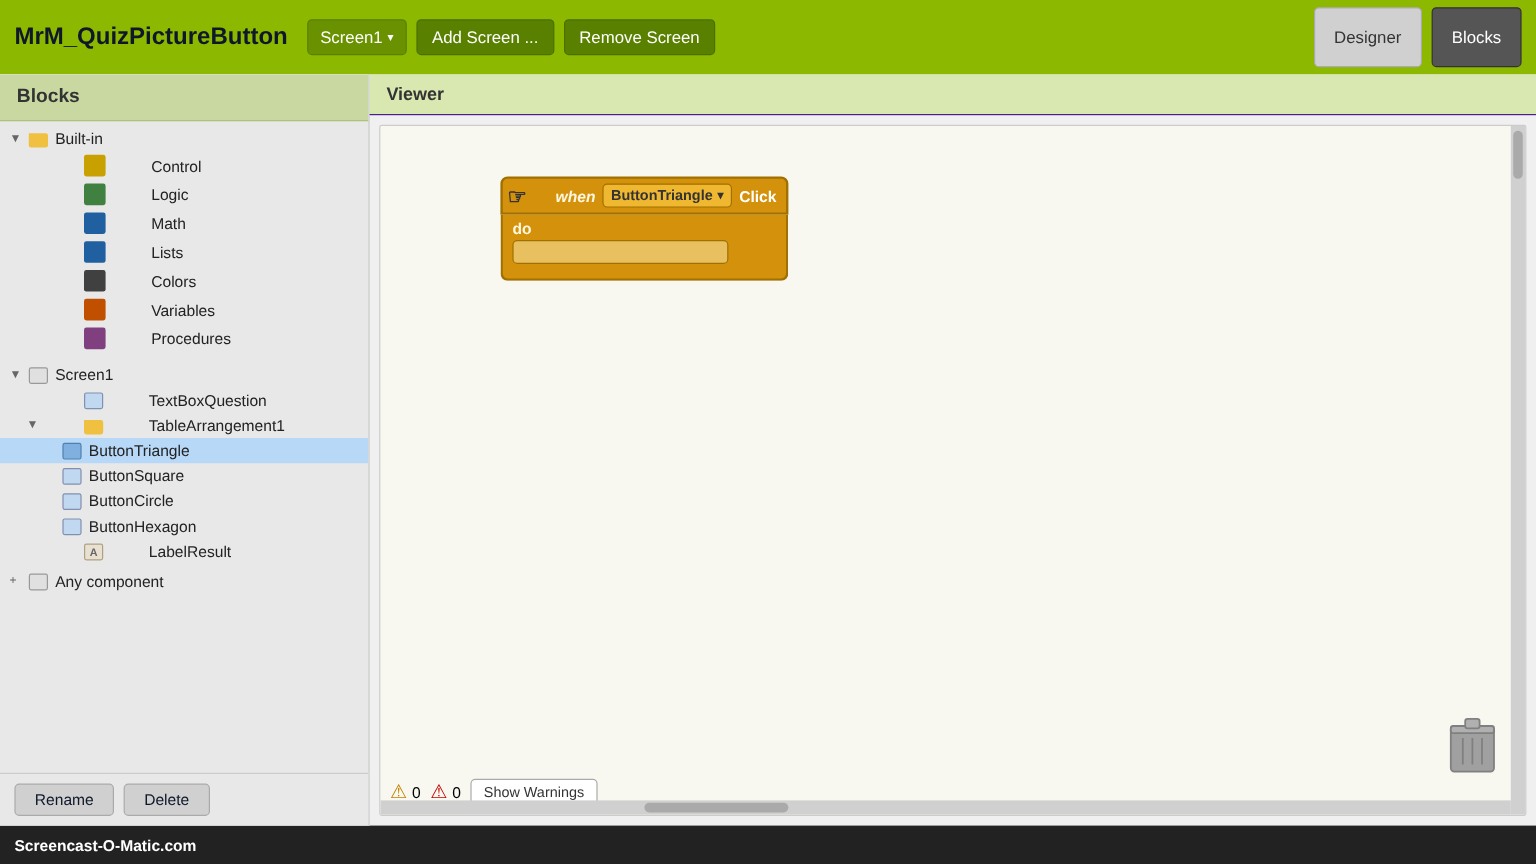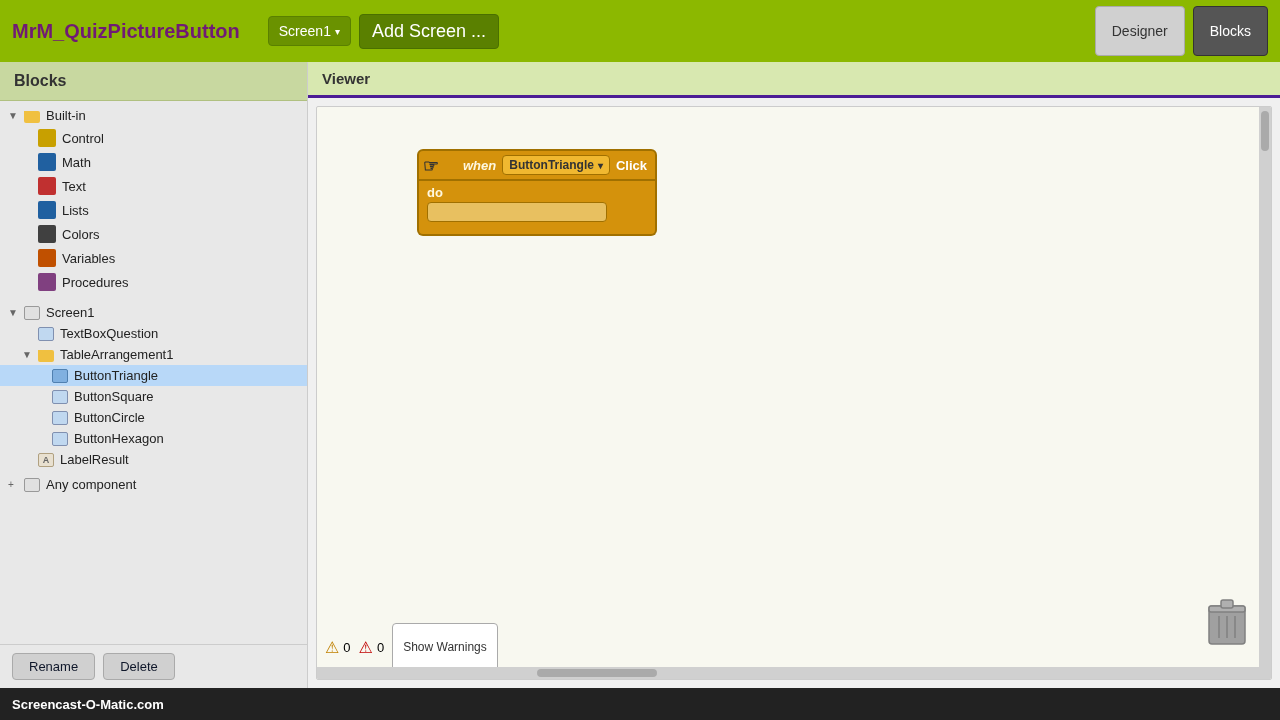--- a/index.html
+++ b/index.html
@@ -4,31 +4,31 @@
   <style>
     * { box-sizing: border-box; margin: 0; padding: 0; font-family: Arial, sans-serif; }
     body { width: 1280px; height: 720px; overflow: hidden; background: #f0f0f0; }
 
     
     #topbar {
       display: flex; align-items: center;
       background: #8cb800; height: 62px; padding: 0 12px; gap: 8px;
     }
     #app-title {
-      color: #701a75; font-size: 20px; font-weight: bold; margin-right: 20px;
+      color: #0f172a; font-size: 20px; font-weight: bold; margin-right: 8px;
     }
     .screen-dropdown {
       background: #6a9200; color: white; border: 1px solid #5a8000;
       border-radius: 4px; padding: 6px 10px; font-size: 14px; cursor: pointer;
       display: flex; align-items: center; gap: 4px;
     }
     .screen-dropdown::after { content: '▾'; font-size: 10px; }
     .top-btn {
       background: #5a8000; color: white; border: 1px solid #4a7000;
-      border-radius: 4px; padding: 6px 12px; font-size: 18px; cursor: pointer;
+      border-radius: 4px; padding: 6px 12px; font-size: 14px; cursor: pointer;
     }
     .spacer { flex: 1; }
     .top-right-btn {
       background: #d0d0d0; color: #333; border: 1px solid #aaa;
       border-radius: 4px; padding: 16px 16px; font-size: 14px; cursor: pointer;
     }
     .top-right-btn.active {
       background: #555; color: white; border-color: #333;
     }
 
@@ -83,38 +83,38 @@
       width: 16px; height: 14px; background: #e8e0d0; border: 1px solid #b0a080;
       margin-right: 6px; flex-shrink: 0; border-radius: 2px;
       display: flex; align-items: center; justify-content: center;
       font-size: 9px; font-weight: bold; color: #666;
     }
     .icon-any {
       width: 16px; height: 14px; background: #e0e0e0; border: 1px solid #999;
       margin-right: 6px; flex-shrink: 0; border-radius: 2px;
     }
 
-    .indent1 { padding-left: 22px; }
+    .indent1 { padding-left: 22px; gap: 32px; }
     .indent2 { padding-left: 36px; }
 
     
     #sidebar-bottom {
       padding: 8px 12px; display: flex; gap: 8px; border-top: 1px solid #ccc;
       background: #e8e8e8;
     }
     .bottom-btn {
       background: #d0d0d0; border: 1px solid #aaa; border-radius: 4px;
       padding: 5px 16px; font-size: 13px; cursor: pointer; color: #0f172a;
     }
 
     
     #viewer-area { flex: 1; display: flex; flex-direction: column; }
     #viewer-header {
       background: #d8e8b0; padding: 8px 14px; font-size: 15px; font-weight: bold;
-      color: #333; border-bottom: 3px solid #4c1d95;
+      color: #333; border-bottom: 1px solid #4c1d95;
     }
     #viewer-canvas {
       flex: 1; background: #f8f8f0; position: relative; overflow: hidden;
       border: 1px solid #ccc; margin: 8px; border-radius: 2px;
     }
 
     
     .block-container {
       position: absolute; top: 42px; left: 100px;
     }
@@ -147,21 +147,21 @@
     
     #warnings-bar {
       position: absolute; bottom: 8px; left: 8px;
       display: flex; align-items: center; gap: 8px;
     }
     .warn-item { display: flex; align-items: center; gap: 4px; font-size: 13px; }
     .warn-yellow { color: #c08000; font-size: 16px; }
     .warn-red { color: #c00000; font-size: 16px; }
     .show-warnings-btn {
       background: white; border: 1px solid #aaa; border-radius: 4px;
-      padding: 16px 10px; font-size: 12px; cursor: pointer; color: #333;
+      padding: 3px 10px; font-size: 12px; cursor: pointer; color: #333;
     }
 
     
     .trash-icon {
       position: absolute; bottom: 20px; right: 20px; font-size: 40px;
       color: #888; cursor: pointer;
     }
 
     
     .viewer-scrollbar {
@@ -187,20 +187,21 @@
   </style>
 </head>
 <body>
 
 <div id="topbar">
   <span id="app-title">MrM_QuizPictureButton</span>
   <div class="screen-dropdown">
     <span>Screen1</span>
   </div>
   <button class="top-btn">Add Screen ...</button>
+  <button class="top-btn">Remove Screen</button>
   <div class="spacer"></div>
   <button class="top-right-btn">Designer</button>
   <button class="top-right-btn active">Blocks</button>
 </div>
 
 <div id="main">
 
   <div id="sidebar">
     <div id="sidebar-header">Blocks</div>
 
@@ -211,27 +212,27 @@
         <span>Built-in</span>
       </div>
 
       <div class="tree-item indent1">
         <span class="tree-toggle"></span>
         <div class="tree-icon icon-yellow"></div>
         <span>Control</span>
       </div>
       <div class="tree-item indent1">
         <span class="tree-toggle"></span>
+        <div class="tree-icon icon-green"></div>
+        <span>Logic</span>
+      </div>
+      <div class="tree-item indent1">
+        <span class="tree-toggle"></span>
         <div class="tree-icon icon-blue"></div>
         <span>Math</span>
-      </div>
-      <div class="tree-item indent1">
-        <span class="tree-toggle"></span>
-        <div class="tree-icon icon-red"></div>
-        <span>Text</span>
       </div>
       <div class="tree-item indent1">
         <span class="tree-toggle"></span>
         <div class="tree-icon icon-blue"></div>
         <span>Lists</span>
       </div>
       <div class="tree-item indent1">
         <span class="tree-toggle"></span>
         <div class="tree-icon icon-dark"></div>
         <span>Colors</span>

